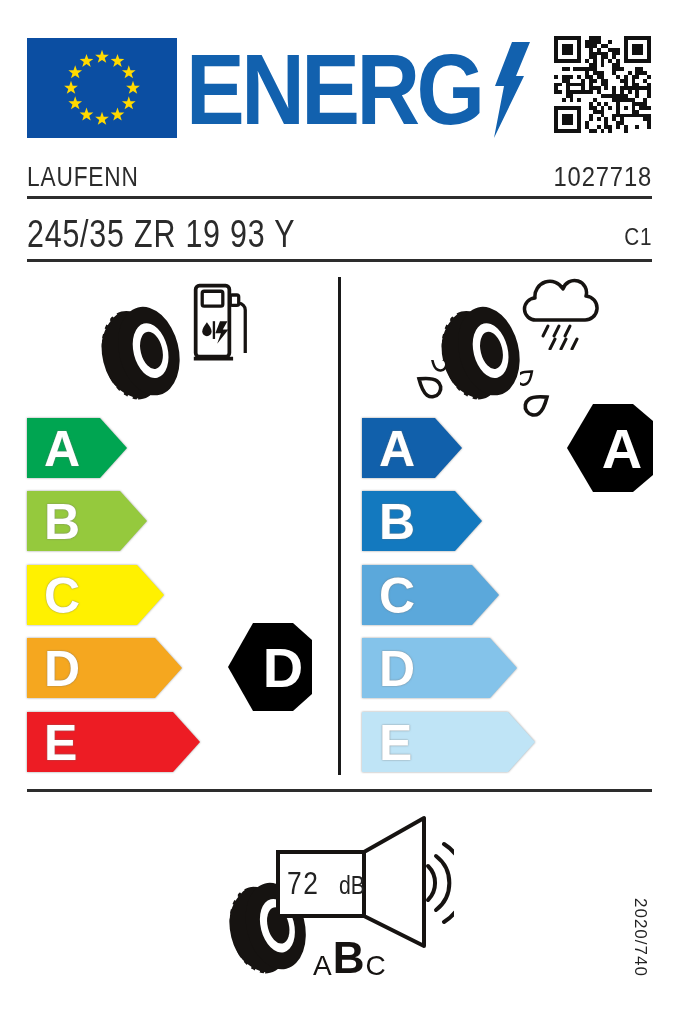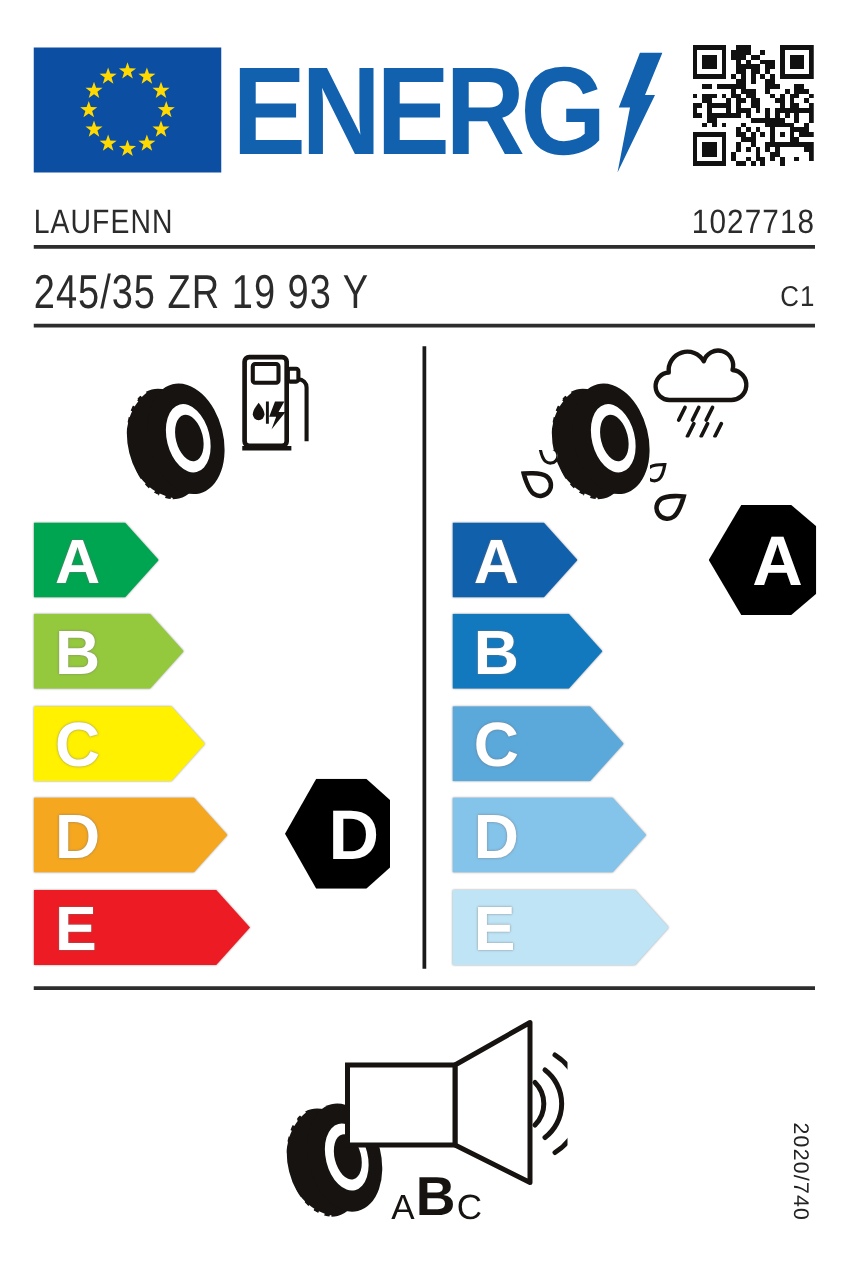--- a/index.html
+++ b/index.html
@@ -565,20 +565,24 @@
   <svg class="icon" style="left:276px;top:812px" width="178" height="142" viewBox="0 0 178 142">
     <polygon points="88,40 148,6 148,134 88,104" fill="#fff" stroke="#161311" stroke-width="4" stroke-linejoin="round"></polygon>
     <rect x="2" y="40" width="86" height="64" fill="#fff" stroke="#161311" stroke-width="4"></rect>
     <g stroke="#161311" stroke-width="4" fill="none" stroke-linecap="round">
       <path d="M152 54 A24 24 0 0 1 152 88"></path>
       <path d="M160 44 A34 34 0 0 1 160 98"></path>
       <path d="M168 32 A46 46 0 0 1 168 110"></path>
     </g>
   </svg>
 
+  <div class="noise-values">
+    <span class="noise-db">72</span>
+    <span class="noise-unit">dB</span>
+  </div>
 
   <div class="noise-abc">
     <span class="g">A</span>
     <span class="g mid">B</span>
     <span class="g">C</span>
   </div>
 
   <div class="regulation">2020/740</div>
 </div>
 

